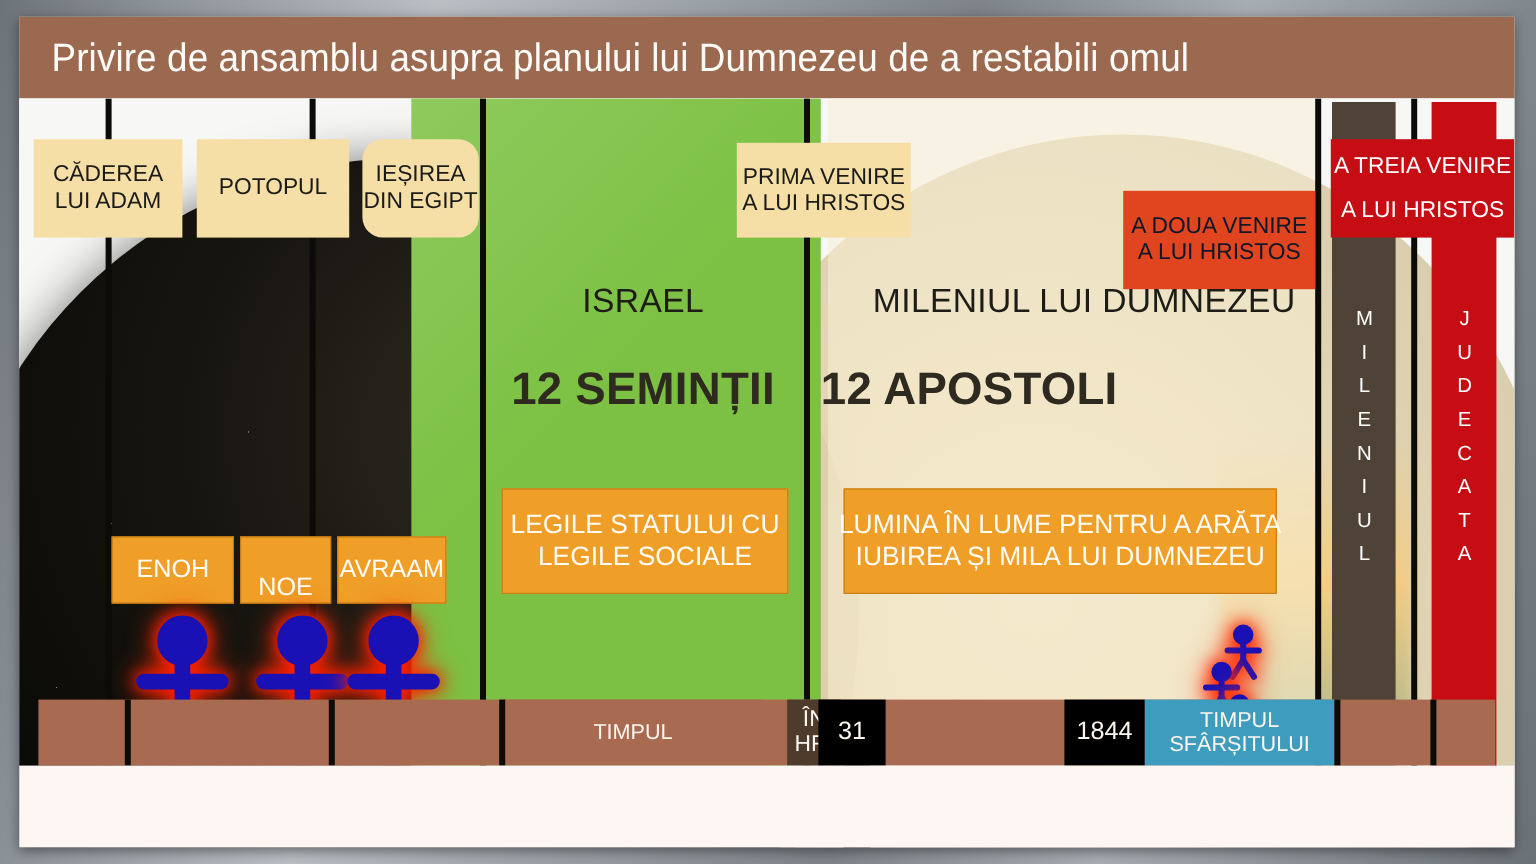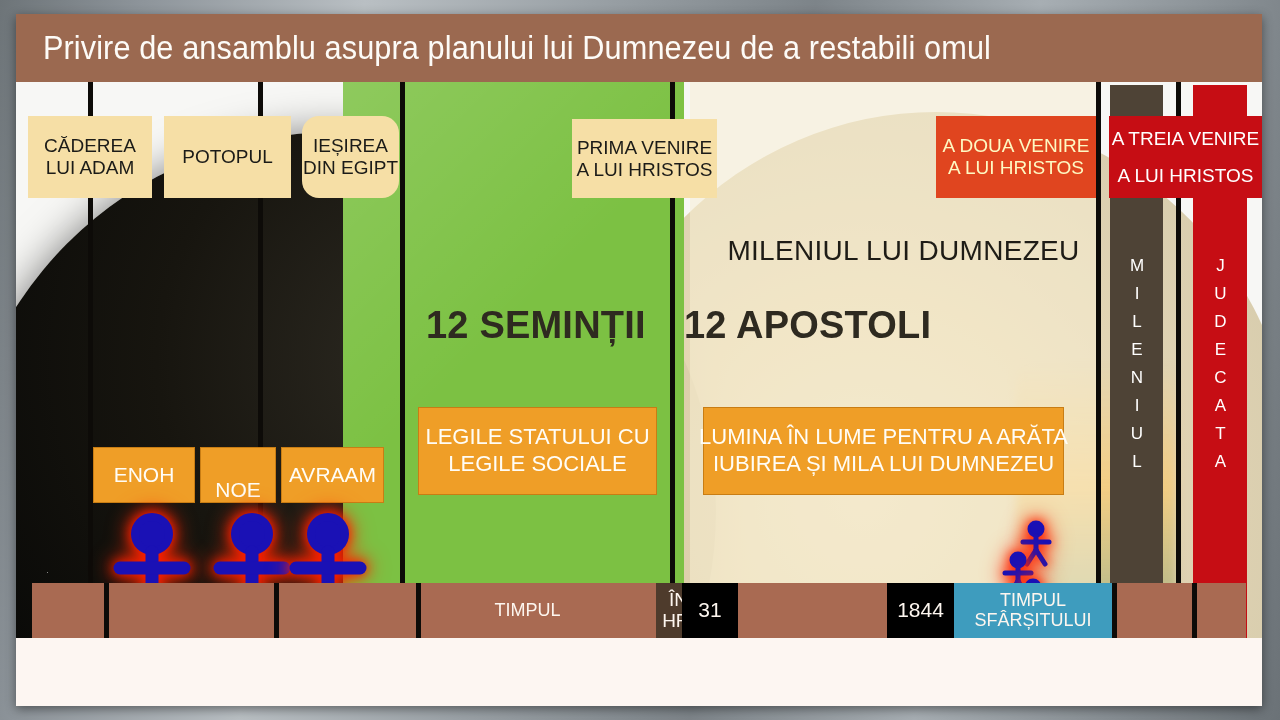--- a/index.html
+++ b/index.html
@@ -108,21 +108,21 @@
 
   
   .lbl {
     position: absolute; display: flex; flex-direction: column;
     align-items: center; justify-content: center; text-align: center;
     line-height: 1.14; padding: 4px 6px;
     font-family: "Liberation Sans Narrow","Liberation Sans", sans-serif;
   }
   .lbl span { display:block; white-space: nowrap; }
   .lbl-cream { background: #f6dfa6; color: #1b1b18; font-size: 19px; }
-  .lbl-orange { background: #e0451f; color: #fef9c3; font-size: 19px; }
+  .lbl-orange { background: #e0451f; color: #0f172a; font-size: 19px; margin-top: 43px; }
   .lbl-red { background: #c60d14; color: #ffffff; font-size: 19px; }
 
   
   .sec-head {
     position: absolute; text-align: center;
     font-family: "Liberation Sans Narrow","Liberation Sans", sans-serif;
     color: #1e1c16; font-size: 28px; letter-spacing: .3px;
   }
   .sec-sub {
     position: absolute;
@@ -230,55 +230,56 @@
 
     <div class="lbl lbl-cream" style="left:148px; top:34px; width:127px; height:82px;">
       <span>POTOPUL</span>
     </div>
 
     <div class="lbl lbl-cream" style="left:286px; top:34px; width:97px; height:82px;border-radius:17px;">
       <span>IEȘIREA</span>
       <span>DIN EGIPT</span>
     </div>
 
-    <div class="lbl lbl-cream" style="left:556px; top:37px; width:145px; height:79px;">
+    <div class="lbl lbl-cream" style="left:598px; top:37px; width:145px; height:79px;">
       <span>PRIMA VENIRE</span>
       <span>A LUI HRISTOS</span>
     </div>
 
     <div class="lbl lbl-orange" style="left:920px; top:34px; width:160px; height:82px;">
       <span>A DOUA VENIRE</span>
       <span>A LUI HRISTOS</span>
     </div>
 
     <div class="lbl lbl-red" style="left:1093px; top:34px; width:153px; height:82px;gap:15px;">
       <span>A TREIA VENIRE</span>
       <span>A LUI HRISTOS</span>
     </div>
 
+    <div class="sec-head" style="left:390px; top:153px; width:260px;">ISRAEL</div>
     <div class="sec-sub" style="left:410px; top:222px;">12 SEMINȚII</div>
     <div class="obox" style="left:402px; top:325px; width:239px; height:88px; flex-direction:column;">
       <span>LEGILE STATULUI CU</span>
       <span>LEGILE SOCIALE</span>
     </div>
 
     <div class="sec-head" style="left:690px; top:153px; width:395px;">MILENIUL LUI DUMNEZEU</div>
     <div class="sec-sub" style="left:668px; top:222px;">12 APOSTOLI</div>
     <div class="obox" style="left:687px; top:325px; width:361px; height:88px; flex-direction:column;">
       <span>LUMINA ÎN LUME PENTRU A ARĂTA</span>
       <span>IUBIREA ȘI MILA LUI DUMNEZEU</span>
     </div>
 
     <div class="pbox" style="left:77px; top:365px; width:102px;">
       <span>ENOH</span>
     </div>
     <div class="pbox" style="left:184px; top:365px; width:76px;align-items:flex-end;">
       <span>NOE</span>
     </div>
-    <div class="pbox" style="left:265px; top:365px; width:103px;">
+    <div class="pbox" style="left:265px; top:365px; width:91px;">
       <span>AVRAAM</span>
     </div>
 
     <div class="fig" style="left:96px; top:428px;">
       <svg width="80" height="125" viewBox="0 0 80 125">
         <g fill="none" stroke="#1a11b5" stroke-width="13" stroke-linecap="round" stroke-linejoin="round">
           <circle cx="40" cy="24" r="17" fill="#1a11b5" stroke="#1a11b5" stroke-width="8"></circle>
           <path d="M40 42 L40 78"></path>
           <path d="M8 58 L72 58"></path>
           <path d="M40 78 L18 118"></path>

